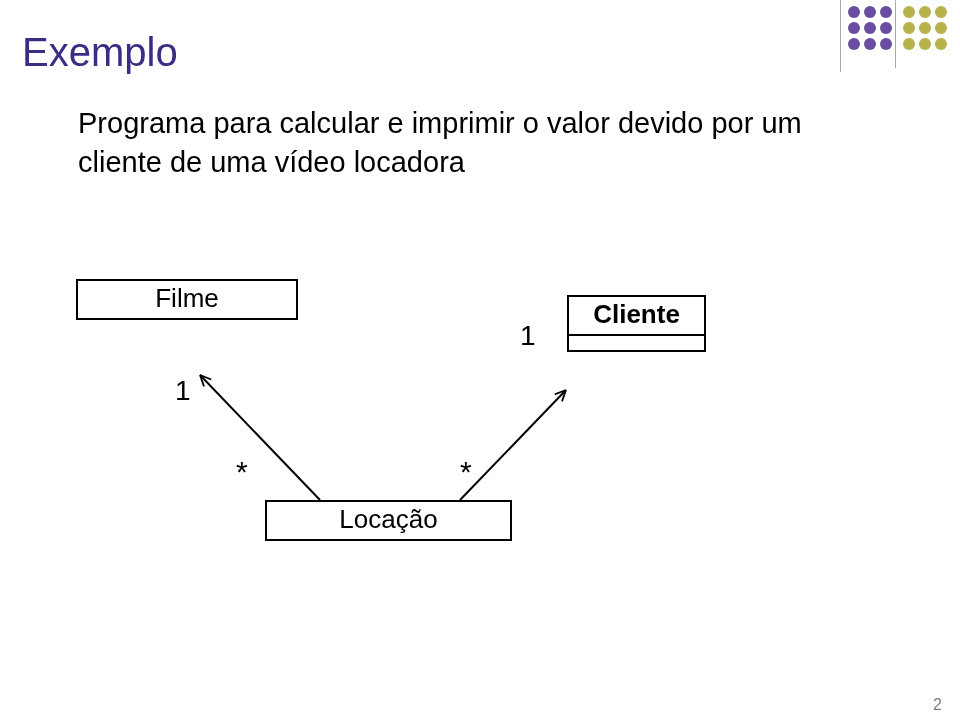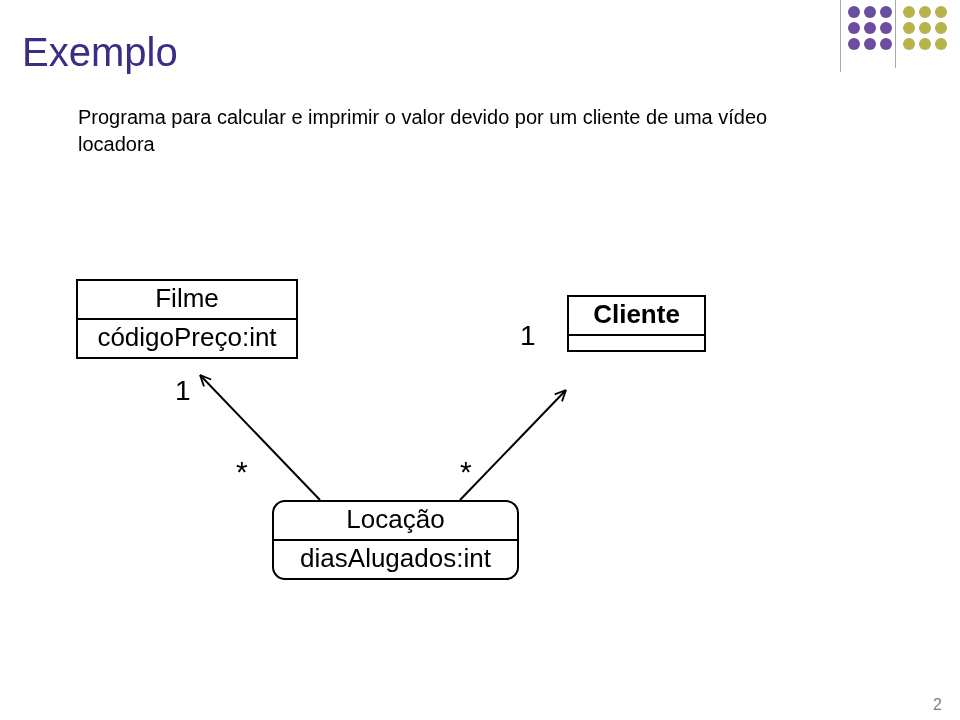--- a/index.html
+++ b/index.html
@@ -43,21 +43,21 @@
     left: 22px;
     font-size: 40px;
     font-weight: normal;
     color: #3d2c84;
   }
   .desc {
     position: absolute;
     top: 104px;
     left: 78px;
     width: 770px;
-    font-size: 20px;
+    font-size: 29px;
     line-height: 1.35;
     color: #000;
   }
 
   
   .uml {
     position: absolute;
     border: 2px solid #000;
     background: #fff;
     font-size: 26px;
@@ -76,23 +76,22 @@
     width: 218px;
   }
   .cliente {
     top: 295px;
     left: 567px;
     width: 135px;
     font-weight: bold;
   }
   .locacao {
     top: 500px;
-    left: 272px;
+    left: 265px;
     width: 243px;
-    border-radius: 13px;
   }
 
   
   .lbl {
     position: absolute;
     font-size: 28px;
     color: #000;
   }
   .lbl-one-filme   { top: 375px; left: 175px; }
   .lbl-one-cliente { top: 320px; left: 520px; }
@@ -143,31 +142,29 @@
   <div class="dot" style="background:#b8b24a; left:95px; top:22px;"></div>
   <div class="dot" style="background:#b8b24a; left:95px; top:38px;"></div>
 </div>
 
 <div class="title">Exemplo</div>
 
 <div class="desc">Programa para calcular e imprimir o valor devido por um cliente de uma vídeo locadora</div>
 
 <div class="uml filme">
   <div class="row">Filme</div>
-  <div class="row sep">códigoPreço:int</div>
 </div>
 
 <div class="uml cliente">
   <div class="row">Cliente</div>
   <div class="row sep" style="height:8px;"></div>
 </div>
 
 <div class="uml locacao">
   <div class="row">Locação</div>
-  <div class="row sep">diasAlugados:int</div>
 </div>
 
 <svg class="lines">
   <defs>
     <marker id="openarrow" markerWidth="14" markerHeight="14" refX="12" refY="6" orient="auto" markerUnits="userSpaceOnUse">
       <path d="M12 6 L1 1 M12 6 L1 11" fill="none" stroke="#000" stroke-width="1.8"></path>
     </marker>
   </defs>
 
   <line x1="320" y1="500" x2="200" y2="375" stroke="#000" stroke-width="2" marker-end="url(#openarrow)"></line>

